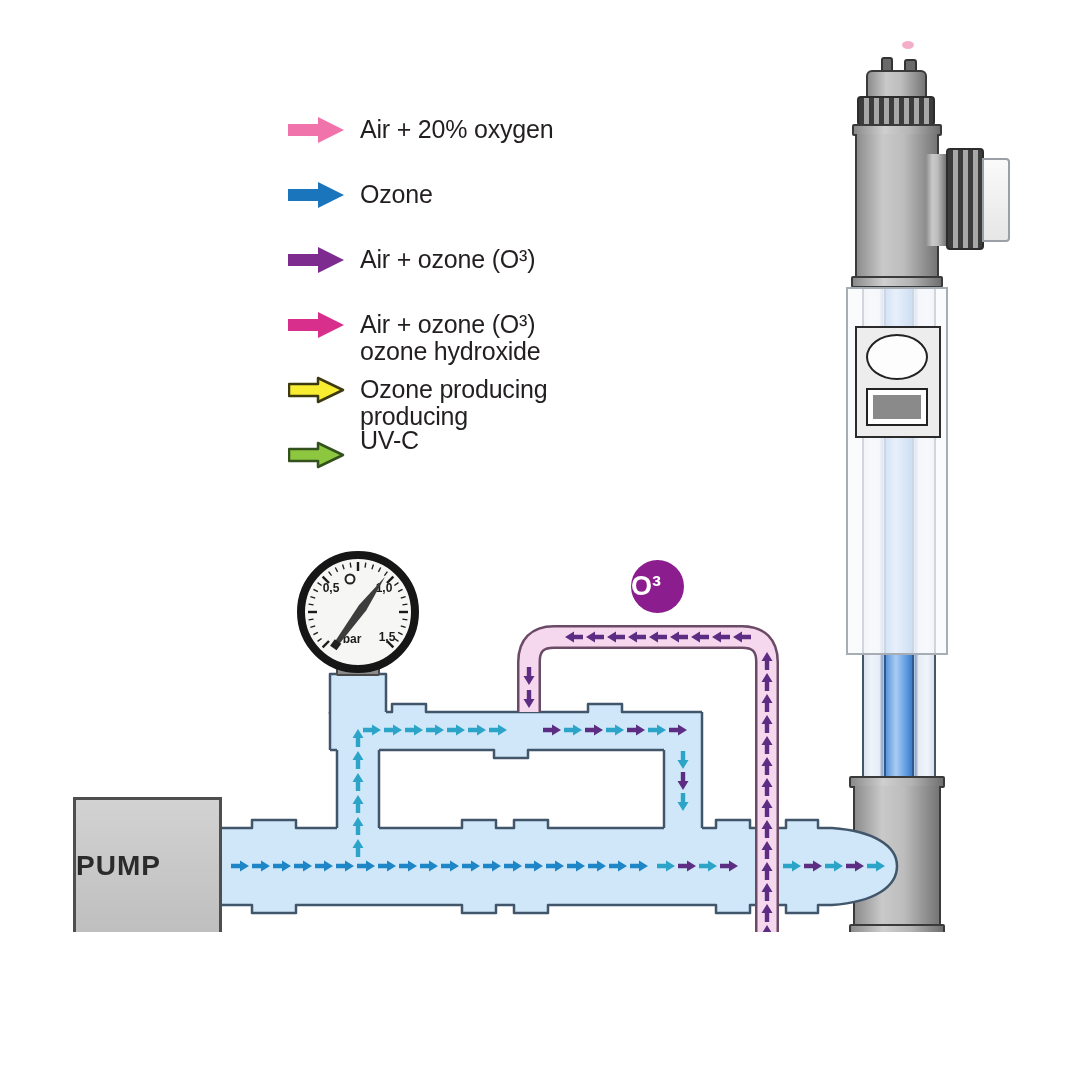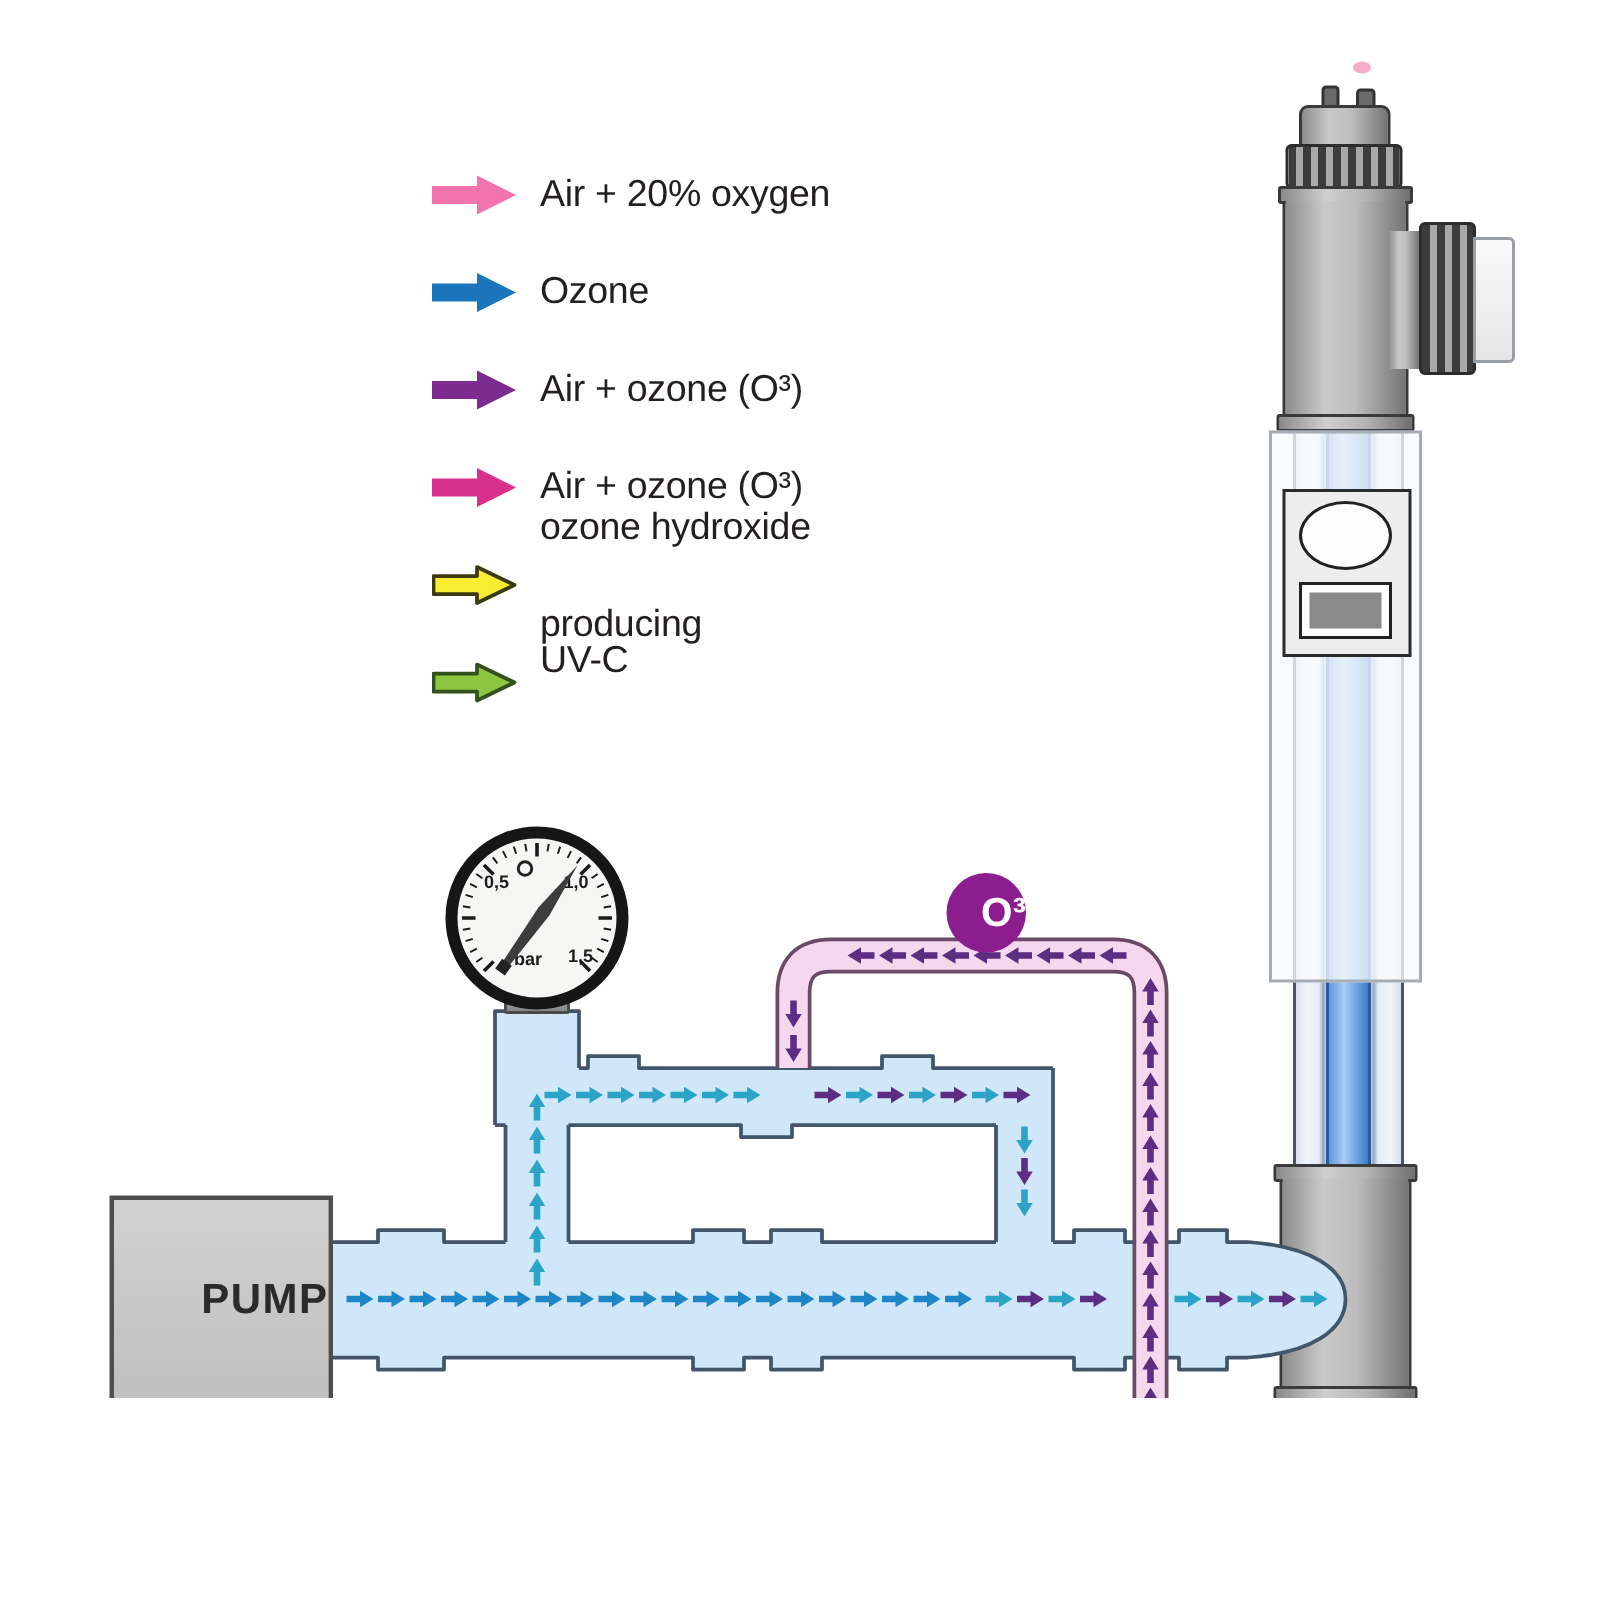--- a/index.html
+++ b/index.html
@@ -4,21 +4,21 @@
 <style>
   html,body{margin:0;padding:0;background:#fff;}
   #canvas{position:relative;width:1080px;height:932px;background:var(--background,#fff);
           font-family:"Liberation Sans",sans-serif;overflow:hidden;}
   .abs{position:absolute;}
   svg{position:absolute;left:0;top:0;}
   
   .legend-label{position:absolute;left:360px;font-size:25px;line-height:27px;color:#231f20;letter-spacing:-0.2px;}
   
   #pump{left:73px;top:797px;width:149px;height:138px;background:linear-gradient(180deg,#d2d2d2,#bfbfbf);
-        border:3px solid #4e4e4e;display:flex;align-items:center;justify-content:flex-end;z-index:5;box-sizing:border-box;}
+        border:3px solid #4e4e4e;display:flex;align-items:center;justify-content:flex-start;z-index:5;box-sizing:border-box;}
   #pump span{font-size:28px;font-weight:600;letter-spacing:1px;color:#2b2b2b;}
   
   .metal{background:linear-gradient(90deg,#8d8d8d 0%,#c9c9c9 32%,#bdbdbd 58%,#757575 100%);
          border-left:2px solid #3a3a3a;border-right:2px solid #3a3a3a;box-sizing:border-box;}
   .flange{background:linear-gradient(90deg,#8a8a8a,#cfcfcf 35%,#b5b5b5 65%,#6f6f6f);
           border:2px solid #3a3a3a;border-radius:2px;box-sizing:border-box;}
   .ribbed{background:repeating-linear-gradient(90deg,#3c3c3c 0 5px,#a8a8a8 5px 10px);
           border:2px solid #2c2c2c;border-radius:4px;box-sizing:border-box;}
   .uv{z-index:1;}
   #uv-shell{left:846px;top:287px;width:102px;height:368px;background:rgba(248,250,252,.78);
@@ -30,22 +30,22 @@
            border-left:2px solid #2c5a96;border-right:2px solid #2c5a96;
            background:linear-gradient(90deg,#5e96da 0%,#a9ccf4 38%,#7db0ea 62%,#3b7ccc 100%);}
   #uv-panel{left:855px;top:326px;width:86px;height:112px;background:#ededed;border:2px solid #2b2b2b;box-sizing:border-box;z-index:2;}
   #uv-panel-oval{left:866px;top:334px;width:62px;height:46px;background:#fdfdfd;border:2.5px solid #222;border-radius:50%;box-sizing:border-box;z-index:2;}
   #uv-panel-display{left:866px;top:388px;width:62px;height:38px;background:#fff;border:2.5px solid #222;box-sizing:border-box;z-index:2;}
   #uv-panel-screen{left:873px;top:395px;width:48px;height:24px;background:#8a8a8a;z-index:2;}
   
   #pipes-svg{z-index:2;} #ozone-svg{z-index:3;} #arrows-svg{z-index:4;}
   #gauge-svg{z-index:5;} .z5{z-index:5;}
   
-  #ozone-badge{left:631px;top:582px;width:53px;height:53px;border-radius:50%;background:var(--badge,#8c1d8e);
-      display:flex;align-items:center;justify-content:flex-end;color:#fff;font-size:27px;font-weight:bold;z-index:5;}
+  #ozone-badge{left:631px;top:560px;width:53px;height:53px;border-radius:50%;background:var(--badge,#8c1d8e);
+      display:flex;align-items:center;justify-content:flex-start;color:#fff;font-size:27px;font-weight:bold;z-index:5;}
 </style>
 <style>
   .pfill{fill:#cfe7f8;}
   .pline{stroke:#41566b;stroke-width:2.5;stroke-linejoin:round;}
   .otube-outer{stroke:#6b4a66;}
   .otube-inner{stroke:#f5d7ee;}
   #ozone-badge{background:#8c1d8e;}
 </style></head>
 <body>
 
@@ -68,21 +68,21 @@
     <div class="legend-label" style="top:246px">Air + ozone (O³)</div>
 
     <svg class="legend-arrow" style="left:288px;top:311px" width="60" height="28">
         <polygon points="0,8 30,8 30,1 56,14 30,27 30,20 0,20" stroke-linejoin="round" fill="#d92f8c"></polygon>
       </svg>
     <div class="legend-label" style="top:311px"><span>Air + ozone (O³)</span><br><span>ozone hydroxide</span></div>
 
     <svg class="legend-arrow" style="left:288px;top:376px" width="60" height="28">
         <polygon points="1,8 30,8 30,2 55,14 30,26 30,20 1,20" stroke-linejoin="round" fill="#f9ed32" stroke="#3e3a10" stroke-width="2.5"></polygon>
       </svg>
-    <div class="legend-label" style="top:376px"><br><span>producing</span></div>
+    <div class="legend-label" style="top:376px"><span>Ozone producing</span><br><span>producing</span></div>
 
     <svg class="legend-arrow" style="left:288px;top:441px" width="60" height="28">
         <polygon points="1,8 30,8 30,2 55,14 30,26 30,20 1,20" stroke-linejoin="round" fill="#8dc63f" stroke="#33511d" stroke-width="2.5"></polygon>
       </svg>
     <div class="legend-label" style="top:427px">UV-C</div>
   </div>
 
   <div>
     <div class="abs uv" style="left:902px;top:41px;width:12px;height:8px;background:#f2a0c0;border-radius:50%;opacity:.85"></div>
     <div class="abs uv" style="left:881px;top:57px;width:12px;height:17px;background:#6a6a6a;border:2px solid #333;border-radius:3px 3px 0 0;box-sizing:border-box"></div>

